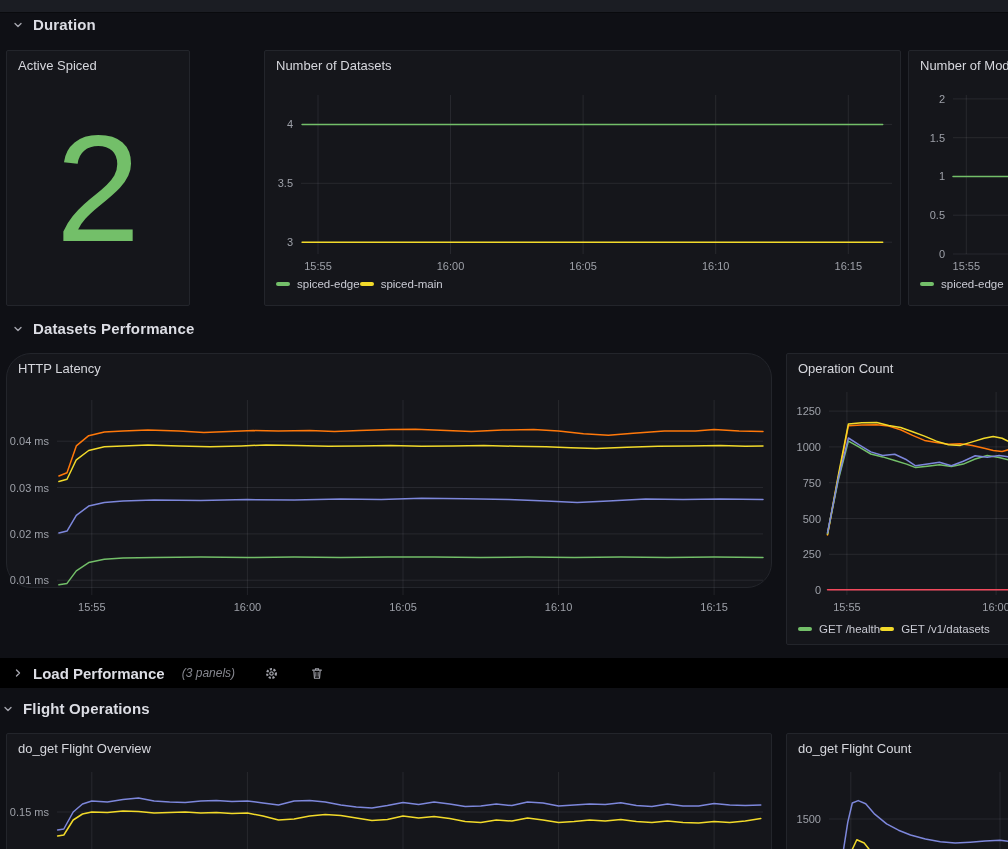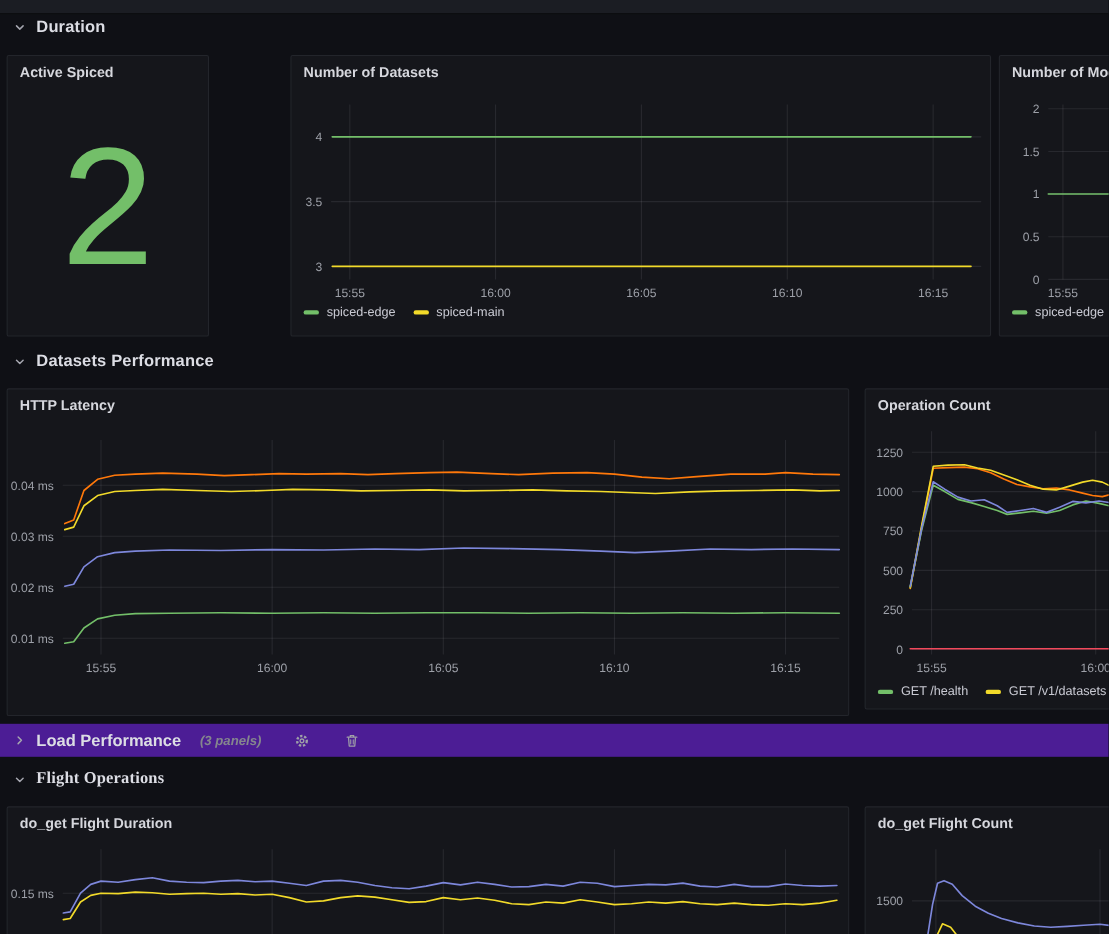--- a/index.html
+++ b/index.html
@@ -6,34 +6,34 @@
   .viewport{position:relative;width:1008px;height:849px;overflow:hidden;
     background:#0f1015;font-family:"Liberation Sans","DejaVu Sans",sans-serif;
     -webkit-font-smoothing:antialiased;}
   .topstrip{position:absolute;left:0;top:0;width:100%;height:12px;background:#1b1d23;
     border-bottom:1px solid #090a0d;}
   .section{position:absolute;display:flex;align-items:center;gap:9px;
     color:#dcdde4;font-weight:700;font-size:15px;letter-spacing:.01em;cursor:pointer;}
   .chev{display:flex;align-items:center;color:#a5a6af;}
   .panel{position:absolute;background:#15161b;border:1px solid #23252b;border-radius:2px;
     box-sizing:border-box;}
-  .panel h2{margin:0;padding:7px 0 0 11px;font-size:13px;font-weight:700;color:#d6d7dd;
+  .panel h2{margin:0;padding:7px 0 0 11px;font-size:13px;font-weight:400;color:#d6d7dd;
     white-space:nowrap;overflow:hidden;cursor:pointer;}
   .chart{position:absolute;left:0;}
-  .legend{position:absolute;left:11px;display:flex;gap:16px;font-size:11.5px;color:#c9cad3;
+  .legend{position:absolute;left:11px;display:flex;font-size:11.5px;color:#c9cad3;
     white-space:nowrap;align-items:center;}
   .lg-item{display:flex;align-items:center;gap:7px;cursor:pointer;}
   .lg-item i{width:14px;height:4px;border-radius:2px;display:inline-block;}
   .bigstat{position:absolute;left:0;right:0;top:30px;bottom:10px;display:flex;
     align-items:center;justify-content:center;font-size:152px;font-weight:500;
     line-height:1;}
-  .loadrow{position:absolute;left:0;width:100%;height:30px;background:#4c1d95;
+  .loadrow{position:absolute;left:0;width:100%;height:30px;background:#000000;
     display:flex;align-items:center;padding-left:12px;box-sizing:border-box;gap:9px;
     color:#dcdde4;font-weight:700;font-size:15px;cursor:pointer;}
-  .pcount{font-weight:700;font-style:italic;font-size:12px;color:#85868e;margin-left:8px;}
+  .pcount{font-weight:400;font-style:italic;font-size:12px;color:#85868e;margin-left:8px;}
   .icon-btn{display:flex;align-items:center;color:#9fa0a8;margin-left:20px;cursor:pointer;}
   svg text{font-family:"Liberation Sans","DejaVu Sans",sans-serif;}
 </style>
 </head>
 <body>
 
 <div class="viewport">
 
   <div class="topstrip"></div>
 
@@ -105,21 +105,21 @@
 
   <div class="section" style="left:12px;top:320px;">
     <span class="chev">
       <svg width="12" height="12" viewBox="0 0 16 16">
           <path d="M4 6l4 4 4-4" stroke="currentColor" stroke-width="1.8" fill="none" stroke-linecap="round" stroke-linejoin="round"></path>
         </svg>
     </span>
     <span>Datasets Performance</span>
   </div>
 
-  <div class="panel" style="left:6px;top:353px;width:766px;height:298px;">
+  <div class="panel" style="left:6px;top:353px;width:766px;height:235px;border-radius:25px;">
     <h2>HTTP Latency</h2>
     <div class="chart" style="top:38px;width:764px;height:224px;"><svg width="764" height="224">
           <line x1="84.8" y1="8" x2="84.8" y2="203" stroke="rgba(204,204,220,0.10)"></line>
           <text x="84.8" y="219" fill="#9da0a8" font-size="11" text-anchor="middle">15:55</text>
           <line x1="240.4" y1="8" x2="240.4" y2="203" stroke="rgba(204,204,220,0.10)"></line>
           <text x="240.4" y="219" fill="#9da0a8" font-size="11" text-anchor="middle">16:00</text>
           <line x1="396.0" y1="8" x2="396.0" y2="203" stroke="rgba(204,204,220,0.10)"></line>
           <text x="396.0" y="219" fill="#9da0a8" font-size="11" text-anchor="middle">16:05</text>
           <line x1="551.6" y1="8" x2="551.6" y2="203" stroke="rgba(204,204,220,0.10)"></line>
           <text x="551.6" y="219" fill="#9da0a8" font-size="11" text-anchor="middle">16:10</text>
@@ -188,31 +188,31 @@
     <span class="icon-btn" style="margin-left:22px;">
       <svg width="14" height="15" viewBox="0 0 16 16">
         <path d="M3 4.2h10" stroke="currentColor" stroke-width="1.3" stroke-linecap="round"></path>
         <path d="M6.3 4V2.6h3.4V4" stroke="currentColor" stroke-width="1.3" fill="none"></path>
         <path d="M4.4 4.4l.7 9h5.8l.7-9" stroke="currentColor" stroke-width="1.3" fill="none" stroke-linejoin="round"></path>
         <path d="M6.7 6.8v4.4M9.3 6.8v4.4" stroke="currentColor" stroke-width="1.1" stroke-linecap="round"></path>
       </svg>
     </span>
   </div>
 
-  <div class="section" style="left:12px;top:700px;font-family:Liberation Serif, serif;">
+  <div class="section" style="left:2px;top:700px;">
     <span class="chev">
       <svg width="12" height="12" viewBox="0 0 16 16">
           <path d="M4 6l4 4 4-4" stroke="currentColor" stroke-width="1.8" fill="none" stroke-linecap="round" stroke-linejoin="round"></path>
         </svg>
     </span>
     <span>Flight Operations</span>
   </div>
 
   <div class="panel" style="left:6px;top:733px;width:766px;height:290px;">
-    <h2>do_get Flight Duration</h2>
+    <h2>do_get Flight Overview</h2>
     <div class="chart" style="top:30px;width:764px;height:250px;"><svg width="764" height="250">
           <line x1="84.8" y1="8" x2="84.8" y2="220" stroke="rgba(204,204,220,0.10)"></line>
           <text x="84.8" y="236" fill="#9da0a8" font-size="11" text-anchor="middle">15:55</text>
           <line x1="240.4" y1="8" x2="240.4" y2="220" stroke="rgba(204,204,220,0.10)"></line>
           <text x="240.4" y="236" fill="#9da0a8" font-size="11" text-anchor="middle">16:00</text>
           <line x1="396.0" y1="8" x2="396.0" y2="220" stroke="rgba(204,204,220,0.10)"></line>
           <text x="396.0" y="236" fill="#9da0a8" font-size="11" text-anchor="middle">16:05</text>
           <line x1="551.6" y1="8" x2="551.6" y2="220" stroke="rgba(204,204,220,0.10)"></line>
           <text x="551.6" y="236" fill="#9da0a8" font-size="11" text-anchor="middle">16:10</text>
           <line x1="707.1" y1="8" x2="707.1" y2="220" stroke="rgba(204,204,220,0.10)"></line>

